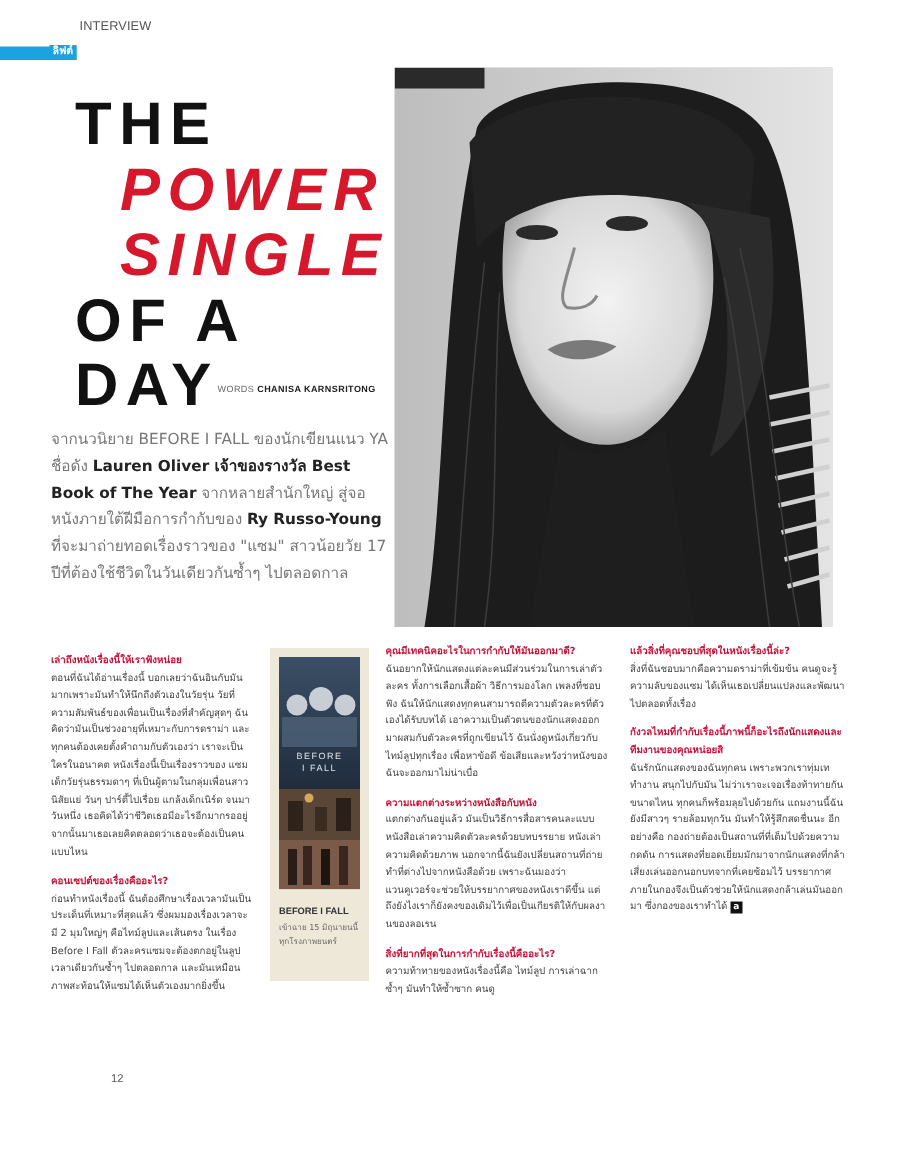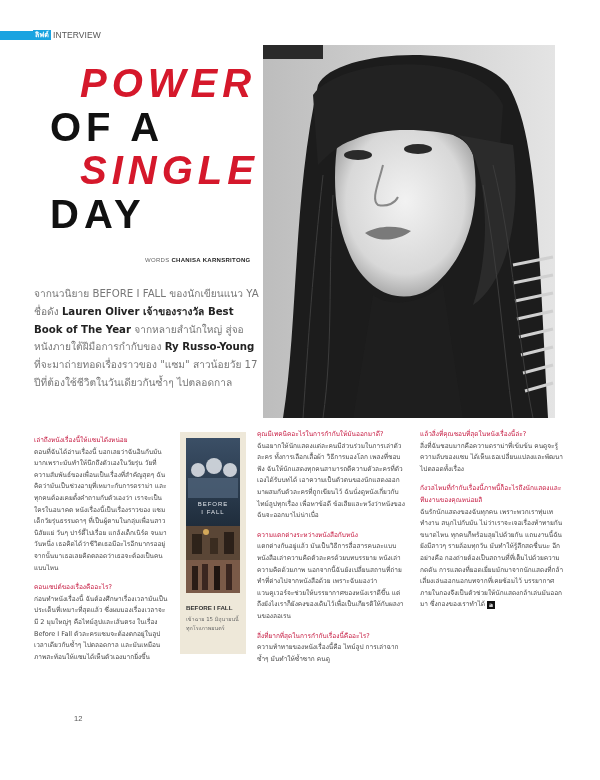--- a/index.html
+++ b/index.html
@@ -1,37 +1,37 @@
 <!DOCTYPE html>
 <html><head>
 <meta charset="utf-8">
 <style>
   * { box-sizing: border-box; margin: 0; padding: 0; }
   html, body { width: 600px; height: 780px; background: #ffffff; overflow: hidden; }
   body { position: relative; font-family: "DejaVu Sans", sans-serif; color: #333; }
 
   .section-bar { position: absolute; left: 0; top: 31px; height: 9px; width: 51px; background: #1aa3e0; }
   .section-tag { position: absolute; left: 33px; top: 30px; height: 10px; font-size: 7px; font-weight: bold; color: #ffffff; background: #1aa3e0; padding: 0 2px; line-height: 10px; font-family: "Liberation Sans", sans-serif; }
-  .section-label { position: absolute; left: 53px; top: 30px; font-size: 8.5px; color: #555; font-family: "Liberation Sans", sans-serif; line-height: 11px; letter-spacing: 0.1px; }
+  .section-label { position: absolute; left: 53px; top: 12px; font-size: 8.5px; color: #555; font-family: "Liberation Sans", sans-serif; line-height: 11px; letter-spacing: 0.1px; }
 
   .headline { position: absolute; left: 50px; top: 62px; font-family: "Liberation Sans", sans-serif; font-weight: bold; font-size: 40px; line-height: 43.5px; letter-spacing: 5px; }
   .headline .line { display: block; white-space: nowrap; }
   .headline .black { color: #111111; }
   .headline .red { color: #d5182b; padding-left: 30px; font-style: italic; }
   .byline { position: absolute; left: 145px; top: 257px; font-size: 6px; color: #666; font-family: "Liberation Sans", sans-serif; letter-spacing: 0.3px; }
   .byline b { color: #222; font-weight: bold; }
 
   .photo { position: absolute; left: 263px; top: 45px; width: 292px; height: 373px; overflow: hidden; background: #c9c9c9; }
   .photo svg { display: block; }
 
   .intro { position: absolute; left: 34px; top: 285px; width: 225px; font-size: 10.2px; line-height: 17.8px; color: #777; font-family: "DejaVu Sans", sans-serif; }
   .intro b { color: #222; font-weight: bold; }
 
   .col { position: absolute; font-size: 6.5px; line-height: 11.6px; color: #444; }
-  .col .q { color: #c4123a; font-weight: normal; display: block; margin-top: 8px; }
+  .col .q { color: #c4123a; font-weight: bold; display: block; margin-top: 8px; }
   .col .q:first-child { margin-top: 0; }
   .col p { display: block; }
   .col1 { left: 34px; top: 435px; width: 135px; }
   .col2 { left: 257px; top: 429px; width: 150px; }
   .col3 { left: 420px; top: 429px; width: 145px; }
 
   .sidebar-box { position: absolute; left: 180px; top: 432px; width: 66px; height: 222px; background: #eee8d9; }
   .poster { position: absolute; left: 6px; top: 6px; width: 54px; height: 155px; overflow: hidden; }
   .caption-title { position: absolute; left: 6px; top: 172px; font-size: 6.2px; font-weight: bold; color: #333; font-family: "Liberation Sans", sans-serif; }
   .caption-sub { position: absolute; left: 6px; top: 183px; width: 58px; font-size: 5.4px; line-height: 9px; color: #666; }
@@ -43,23 +43,24 @@
   .pub b { color: #111; font-weight: bold; letter-spacing: -0.3px; }
 </style>
 </head>
 <body>
 
 <div class="section-bar"></div>
 <div class="section-tag">ลิฟต์</div>
 <div class="section-label">INTERVIEW</div>
 
 <div class="headline">
+  <span class="line black">THE</span>
   <span class="line red">POWER</span>
+  <span class="line red">SINGLE</span>
   <span class="line black">OF A</span>
-  <span class="line red">SINGLE</span>
   <span class="line black">DAY</span>
 </div>
 <div class="byline">
   <span>WORDS</span>
   <b>CHANISA KARNSRITONG</b>
 </div>
 
 <div class="photo">
   <svg width="292" height="373" viewBox="0 0 292 373">
     <defs>
@@ -111,21 +112,21 @@
       <path d="M230 120 C250 200 255 300 270 373"></path>
     </g>
   </svg>
 </div>
 
 <div class="intro">
   <span>จากนวนิยาย BEFORE I FALL ของนักเขียนแนว YA ชื่อดัง </span><b>Lauren Oliver เจ้าของรางวัล Best Book of The Year</b><span> จากหลายสำนักใหญ่ สู่จอหนังภายใต้ฝีมือการกำกับของ </span><b>Ry Russo-Young</b><span> ที่จะมาถ่ายทอดเรื่องราวของ "แซม" สาวน้อยวัย 17 ปีที่ต้องใช้ชีวิตในวันเดียวกันซ้ำๆ ไปตลอดกาล</span>
 </div>
 
 <div class="col col1">
-  <span class="q">เล่าถึงหนังเรื่องนี้ให้แซมไดังหน่อย</span>
+  <span class="q">เล่าถึงหนังเรื่องนี้ให้เราฟังหน่อย</span>
   <p>ตอนที่ฉันได้อ่านเรื่องนี้ บอกเลยว่าฉันอินกับมันมากเพราะมันทำให้นึกถึงตัวเองในวัยรุ่น วัยที่ความสัมพันธ์ของเพื่อนเป็นเรื่องที่สำคัญสุดๆ ฉันคิดว่ามันเป็นช่วงอายุที่เหมาะกับการดราม่า และทุกคนต้องเคยตั้งคำถามกับตัวเองว่า เราจะเป็นใครในอนาคต หนังเรื่องนี้เป็นเรื่องราวของ แซม เด็กวัยรุ่นธรรมดาๆ ที่เป็นผู้ตามในกลุ่มเพื่อนสาวนิสัยแย่ วันๆ ปาร์ตี้ไปเรื่อย แกล้งเด็กเนิร์ด จนมาวันหนึ่ง เธอคิดได้ว่าชีวิตเธอมีอะไรอีกมากรออยู่ จากนั้นมาเธอเลยคิดตลอดว่าเธอจะต้องเป็นคนแบบไหน</p>
   <span class="q">คอนเซปต์ของเรื่องคืออะไร?</span>
   <p>ก่อนทำหนังเรื่องนี้ ฉันต้องศึกษาเรื่องเวลามันเป็นประเด็นที่เหมาะที่สุดแล้ว ซึ่งผมมองเรื่องเวลาจะมี 2 มุมใหญ่ๆ คือไทม์ลูปและเส้นตรง ในเรื่อง Before I Fall ตัวละครแซมจะต้องตกอยู่ในลูปเวลาเดียวกันซ้ำๆ ไปตลอดกาล และมันเหมือนภาพสะท้อนให้แซมได้เห็นตัวเองมากยิ่งขึ้น</p>
 </div>
 
 <div class="sidebar-box">
   <div class="poster">
     <svg width="54" height="155" viewBox="0 0 54 155">
       <defs>
         <linearGradient id="pg" x1="0" y1="0" x2="0" y2="1">

